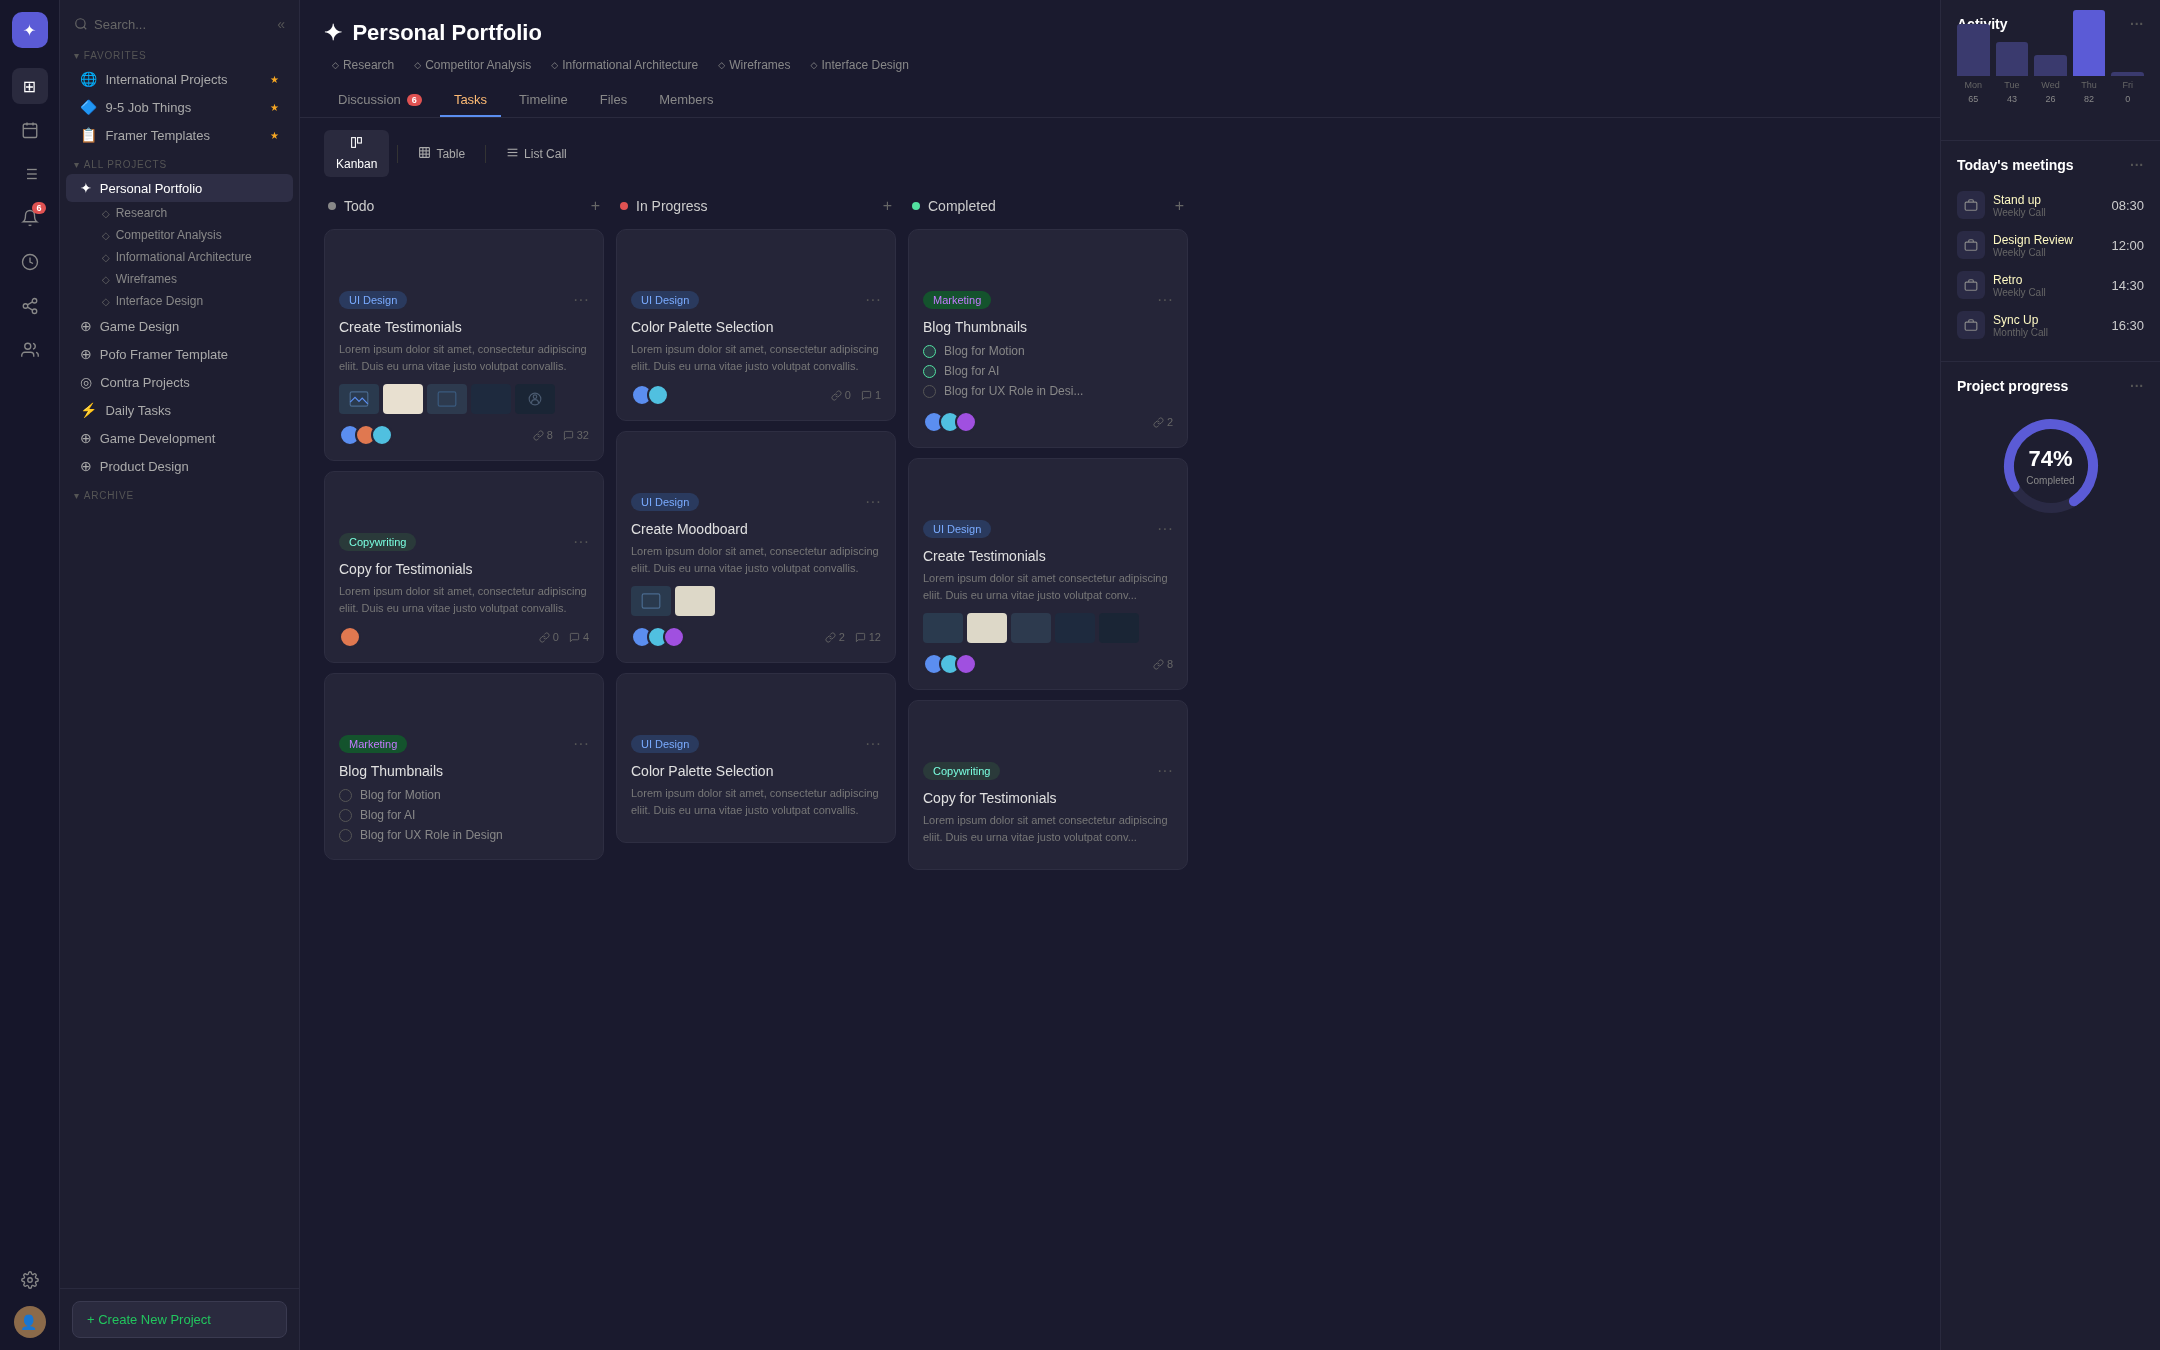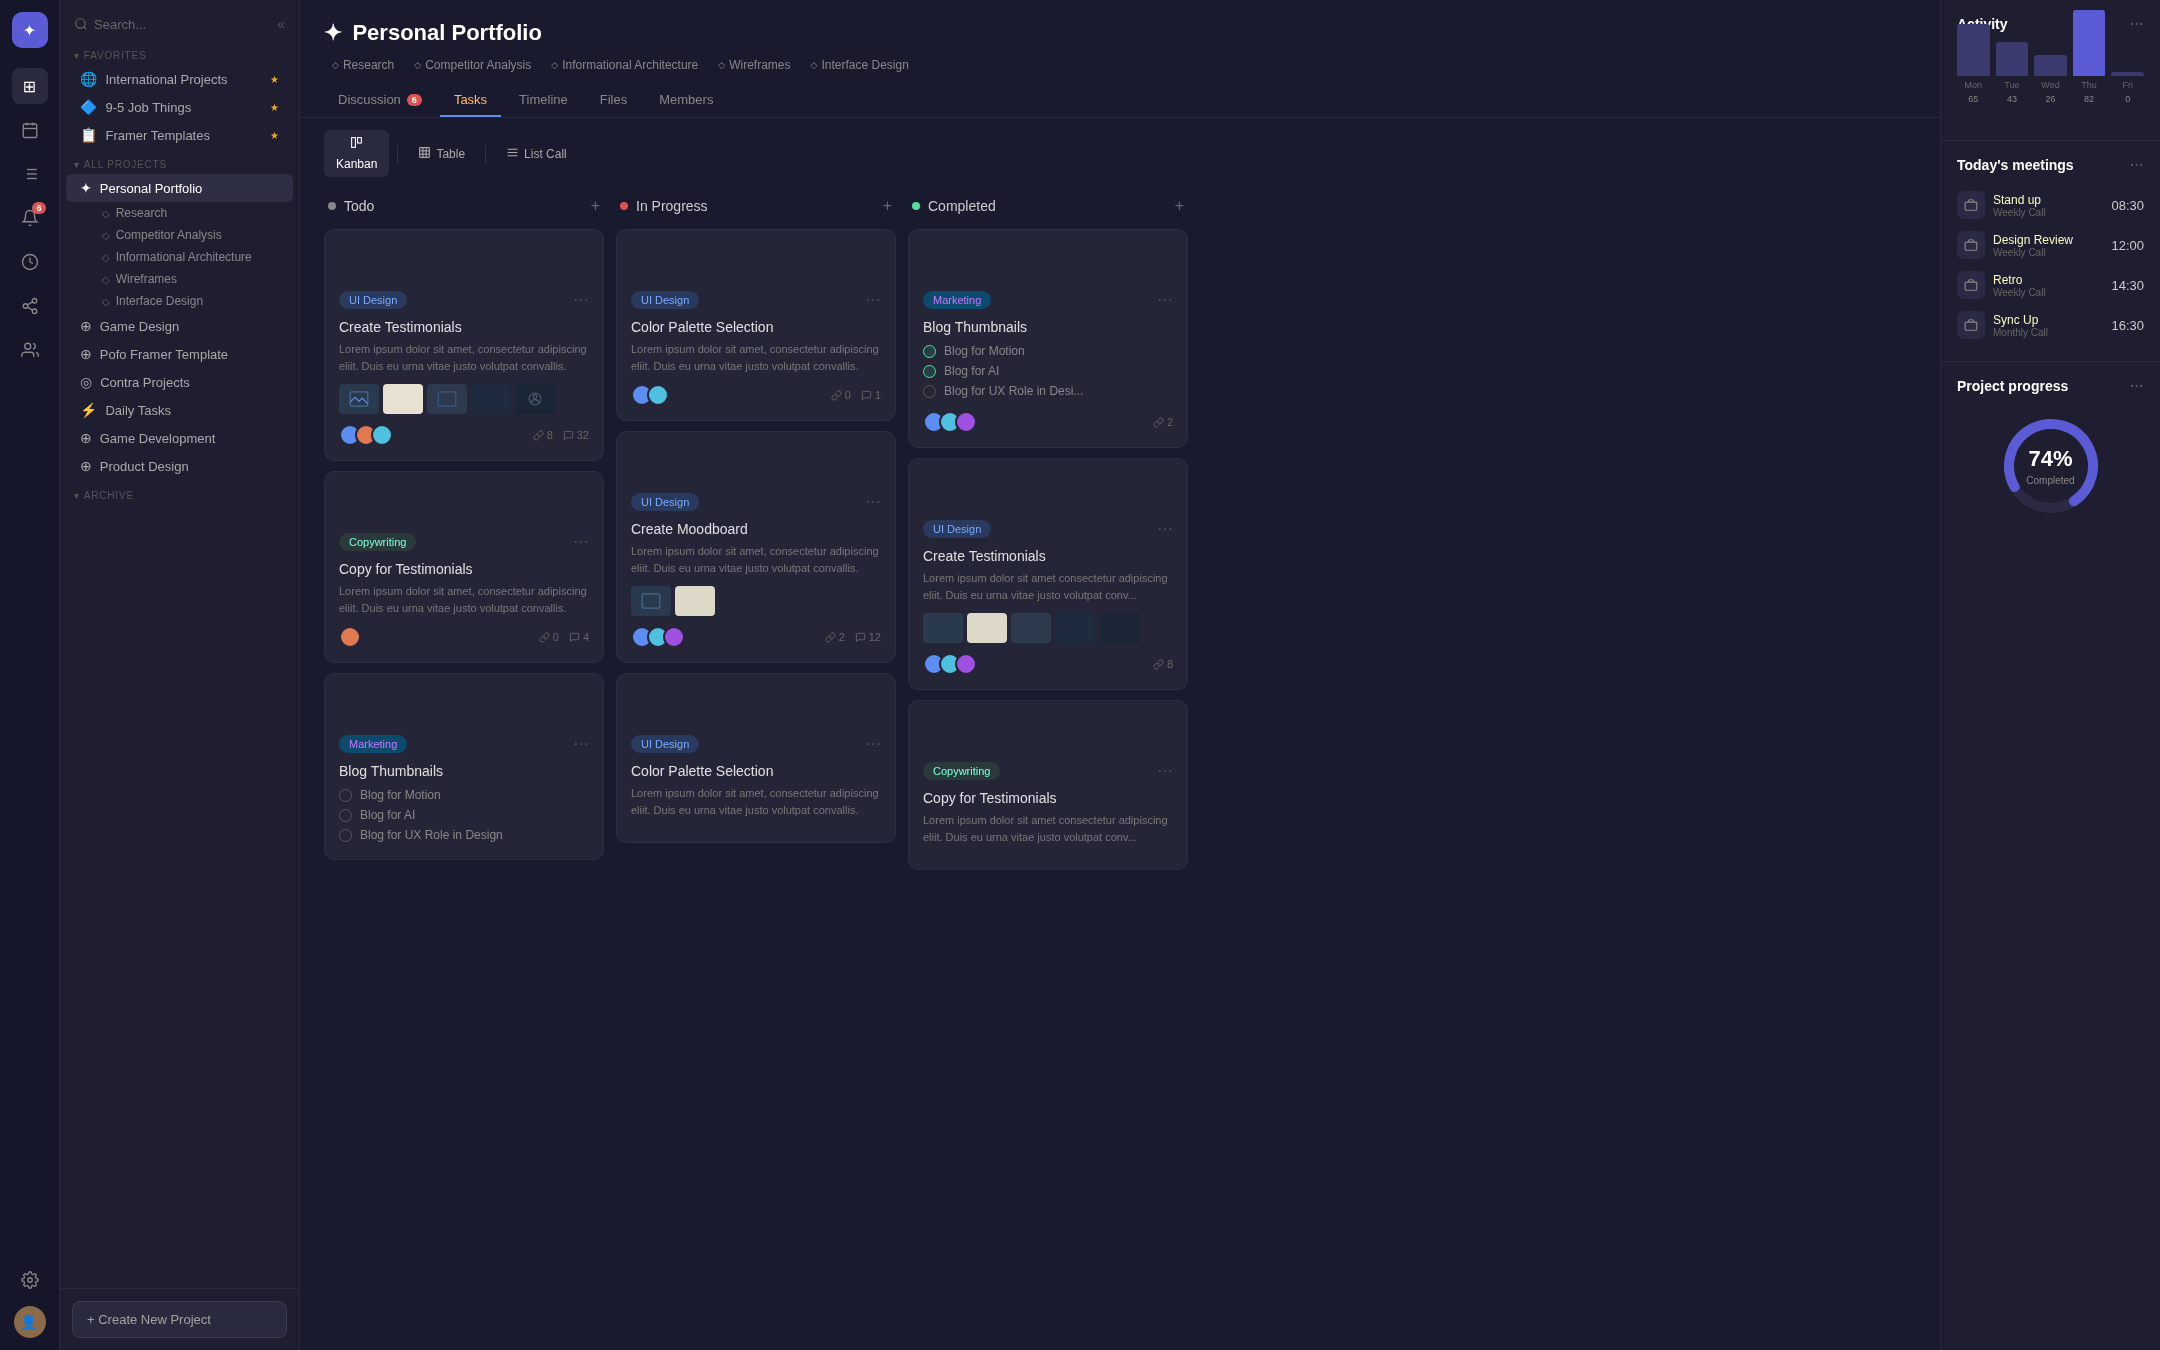--- a/index.html
+++ b/index.html
@@ -142,21 +142,21 @@
       border-top: 1px solid #2a2a3e;
     }
     .create-btn {
       display: flex;
       align-items: center;
       gap: 8px;
       padding: 10px 14px;
       background: #2a2a3e;
       border: 1px solid #3a3a50;
       border-radius: 8px;
-      color: #a3a3a3;
+      color: #22c55e;
       cursor: pointer;
       font-size: 13px;
       width: 100%;
     }
 
     
     .main {
       flex: 1;
       display: flex;
       flex-direction: column;
@@ -301,21 +301,21 @@
       margin-bottom: 10px;
       margin-top: 47px;
     }
     .tag {
       padding: 3px 10px;
       border-radius: 20px;
       font-size: 11px;
       font-weight: 500;
     }
     .tag-ui { background: #2a3a5e; color: #7aabff; }
-    .tag-marketing { background: #0c4a6e; color: #c47aff; }
+    .tag-marketing { background: #14532d; color: #c47aff; }
     .tag-copywriting { background: #2a3a3a; color: #7affe0; }
     .card-menu { color: #555; cursor: pointer; font-size: 16px; }
     .card-title {
       font-size: 14px;
       font-weight: 500;
       color: #e0e0e0;
       margin-bottom: 6px;
     }
     .card-desc {
       font-size: 11px;

